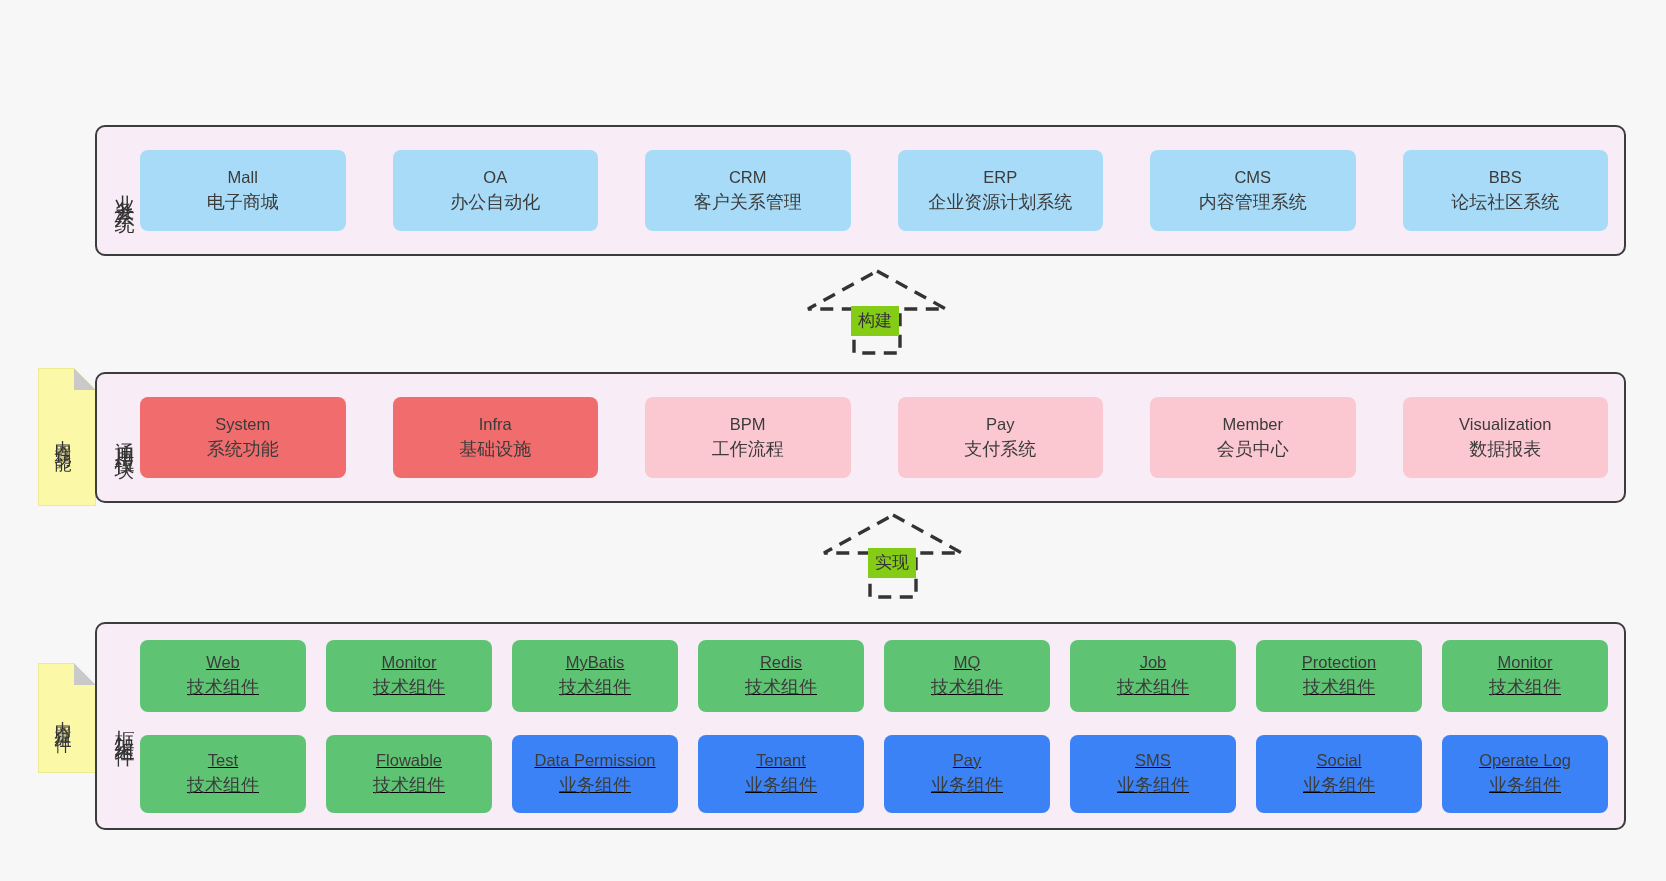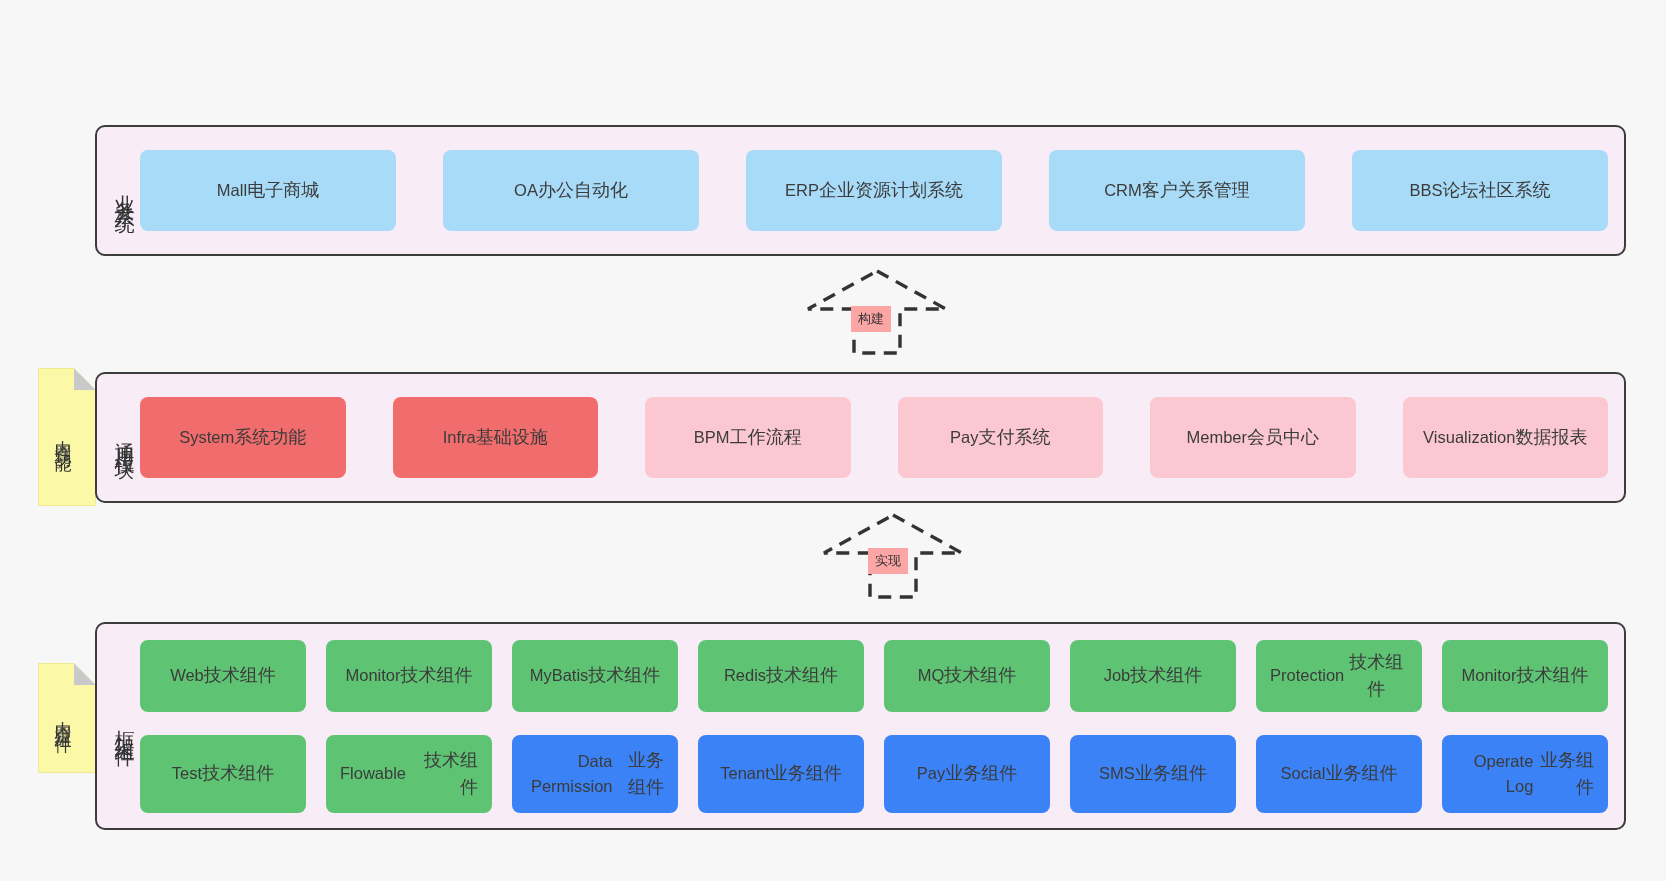--- a/index.html
+++ b/index.html
@@ -47,28 +47,28 @@
   .boxes {
     flex: 1;
     display: flex;
     flex-direction: column;
     justify-content: center;
     gap: 23px;
     padding-right: 16px;
     min-width: 0;
   }
   .box-row { display: flex; gap: 47px; }
-  #layer-components .box-row { gap: 20px; }
+  #layer-components .box-row { gap: 20px; text-decoration: underline; }
 
   .box {
     flex: 1;
     min-width: 0;
     border-radius: 8px;
     display: flex;
-    flex-direction: row;
+    flex-direction: column;
     justify-content: center;
     align-items: center;
     text-align: center;
     color: #3b3b3b;
     line-height: 1.5;
     padding: 0 14px;
     box-sizing: border-box;
   }
   #layer-business .box, #layer-modules .box { height: 81px; }
   #layer-components .box-row:nth-child(1) .box { height: 72px; }
@@ -123,23 +123,23 @@
   #arrow-implement { left: 821px; top: 512px; }
   .arrow-path {
     fill: none;
     stroke: #333333;
     stroke-width: 3.4;
     stroke-dasharray: 13 8.5;
   }
   .arrow-label {
     position: absolute;
     z-index: 4;
-    background: #fca5a5;
+    background: #84cc16;
     color: #333333;
-    font-size: 13px;
+    font-size: 17px;
     padding: 5px 7px;
     line-height: 1.2;
   }
   #arrow-label-build     { left: 851px; top: 306px; }
   #arrow-label-implement { left: 868px; top: 548px; }
 </style>
 </head>
 <body>
 
 <div class="canvas">
@@ -150,26 +150,30 @@
         <div class="box-row">
           <div class="box blue">
             <div class="box-name">Mall</div>
             <div class="box-desc">电子商城</div>
           </div>
           <div class="box blue">
             <div class="box-name">OA</div>
             <div class="box-desc">办公自动化</div>
           </div>
           <div class="box blue">
+            <div class="box-name">CRM</div>
+            <div class="box-desc">客户关系管理</div>
+          </div>
+          <div class="box blue">
             <div class="box-name">ERP</div>
             <div class="box-desc">企业资源计划系统</div>
           </div>
           <div class="box blue">
-            <div class="box-name">CRM</div>
-            <div class="box-desc">客户关系管理</div>
+            <div class="box-name">CMS</div>
+            <div class="box-desc">内容管理系统</div>
           </div>
           <div class="box blue">
             <div class="box-name">BBS</div>
             <div class="box-desc">论坛社区系统</div>
           </div>
         </div>
       </div>
   </section>
 
   <svg class="arrow-svg" id="arrow-build" width="144" height="88" viewBox="0 0 144 88">

